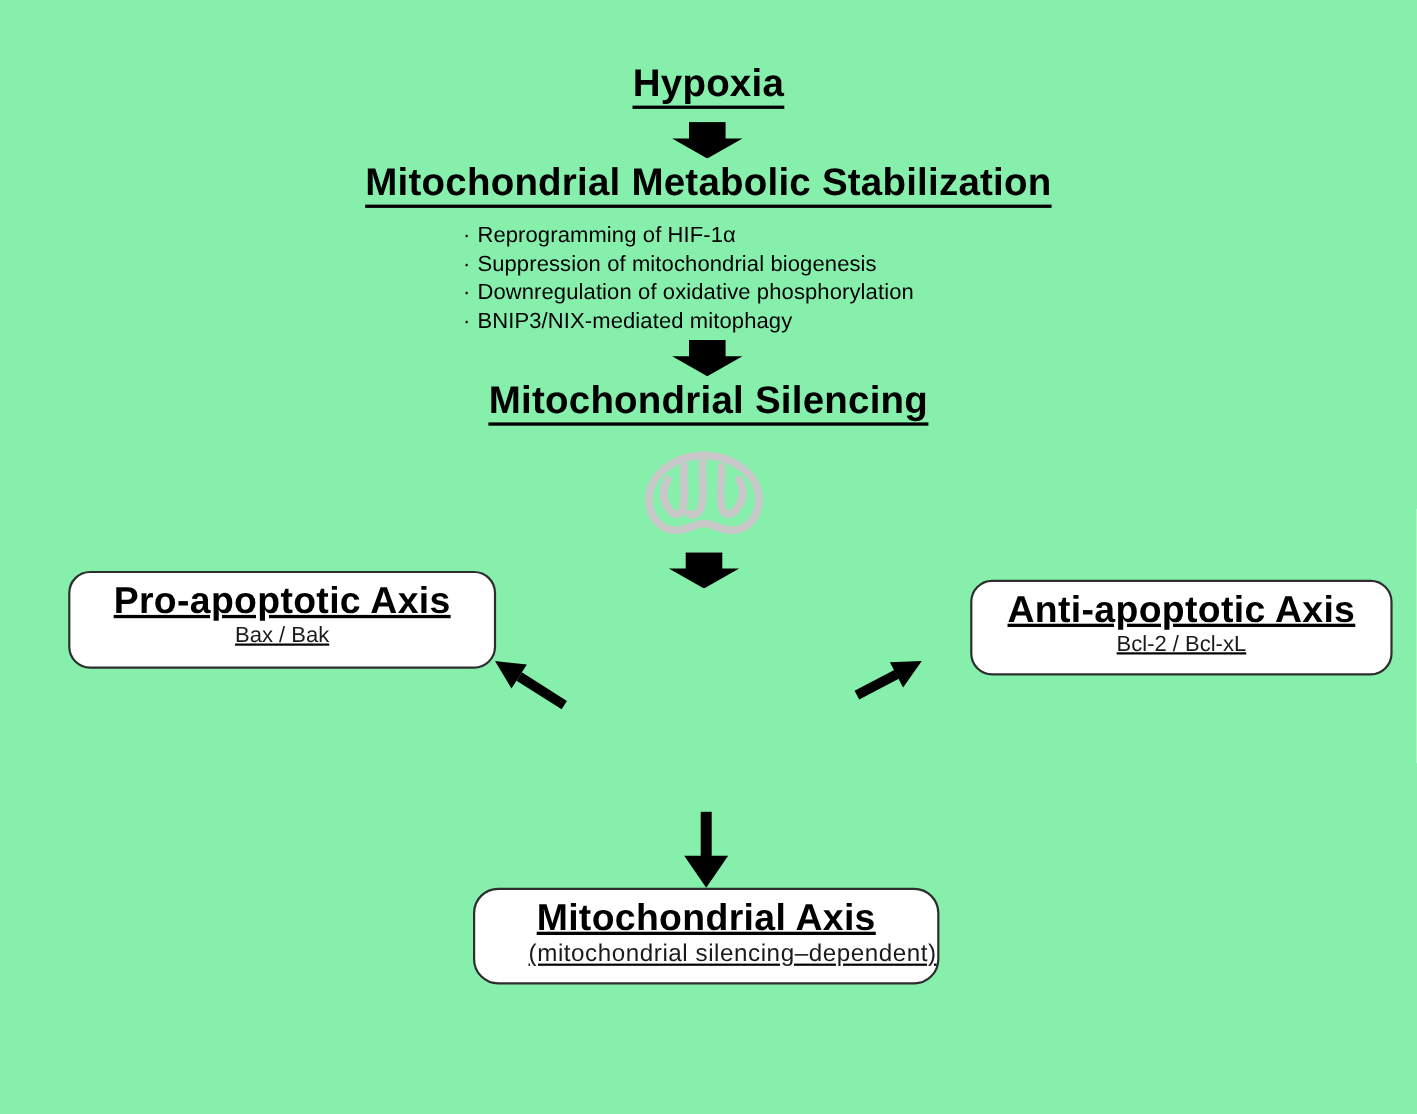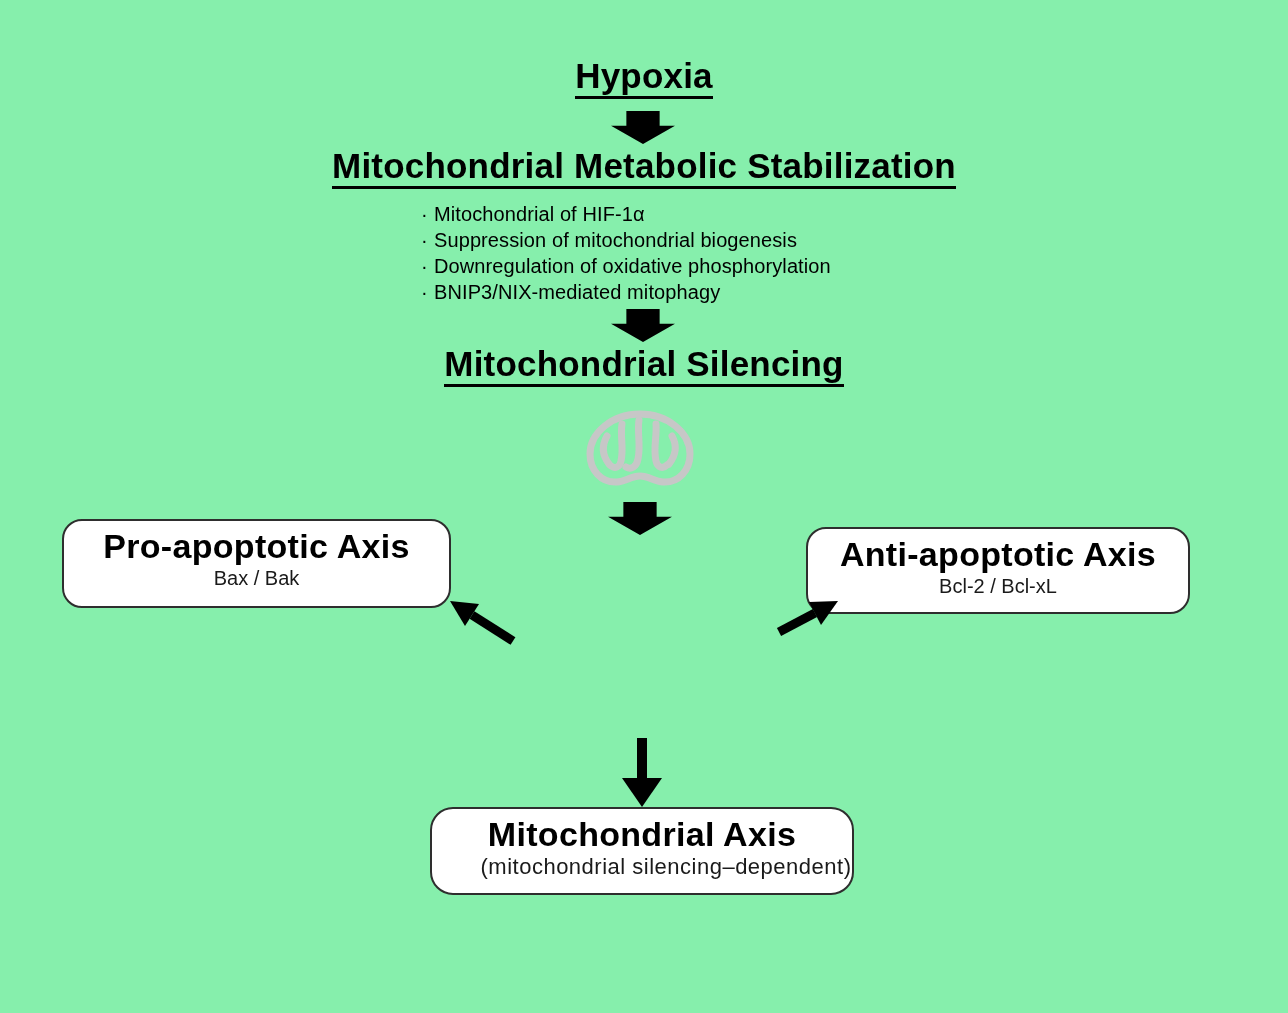--- a/index.html
+++ b/index.html
@@ -86,23 +86,24 @@
   }
 
   
   .axis-box {
     position: absolute;
     background: #ffffff;
     border: 2px solid #2e2e2e;
     border-radius: 20px;
     box-sizing: border-box;
     text-align: center;
+    text-decoration: underline;
   }
   #pro-box  { left: 62px;  top: 519px; width: 389px; height: 89px; padding-top: 7px; }
-  #anti-box { left: 806px; top: 527px; width: 384px; height: 87px; padding-top: 7px; }
+  #anti-box { left: 882px; top: 527px; width: 384px; height: 87px; padding-top: 7px; }
   #mito-box { left: 430px; top: 807px; width: 424px; height: 88px; padding-top: 7px; border-radius: 23px; }
   .axis-title {
     font-size: 34px;
     font-weight: bold;
     line-height: 37px;
     letter-spacing: 0.3px;
   }
   .axis-subtitle {
     font-size: 20px;
     line-height: 27px;
@@ -133,21 +134,21 @@
   </div>
 
   <div class="block-arrow" id="flow-arrow-1"></div>
 
   <div class="flow-heading" id="heading-reprogramming">
     <span class="u">Mitochondrial Metabolic Stabilization</span>
   </div>
 
   <div class="bullet-list">
     <div class="bullet-row">
-      <span class="bullet-dot">·</span><span>Mitochondrial of HIF-1α</span>
+      <span class="bullet-dot">·</span><span>Reprogramming of HIF-1α</span>
     </div>
     <div class="bullet-row">
       <span class="bullet-dot">·</span><span>Suppression of mitochondrial biogenesis</span>
     </div>
     <div class="bullet-row">
       <span class="bullet-dot">·</span><span>Downregulation of oxidative phosphorylation</span>
     </div>
     <div class="bullet-row">
       <span class="bullet-dot">·</span><span>BNIP3/NIX-mediated mitophagy</span>
     </div>

